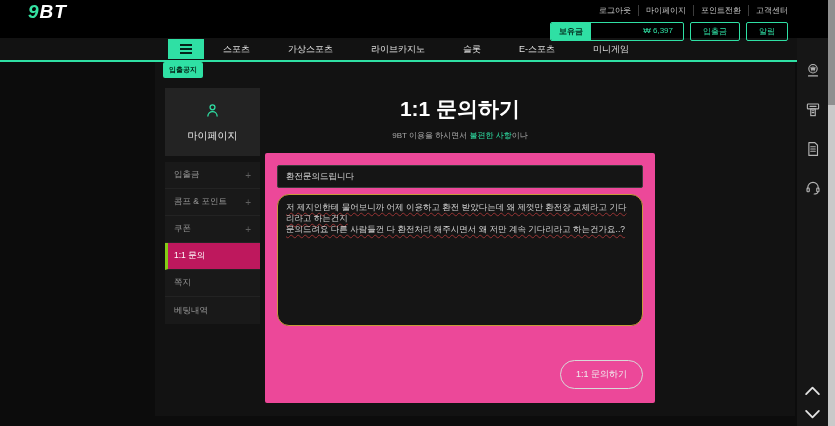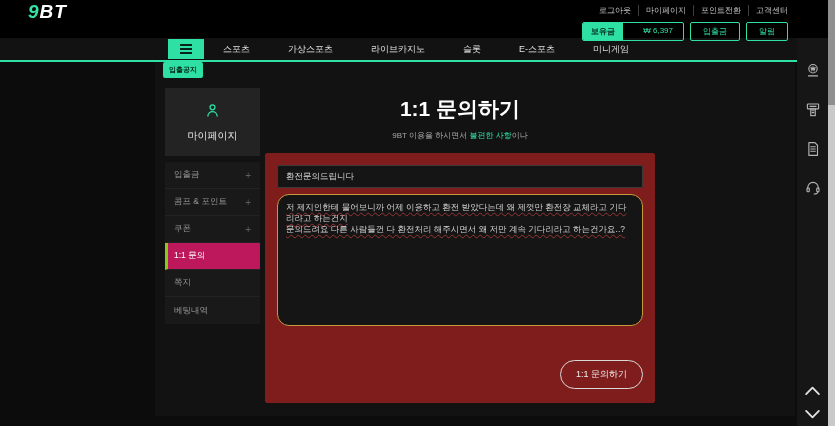--- a/index.html
+++ b/index.html
@@ -13,21 +13,21 @@
 
   
   .header { position:absolute; left:0; top:0; width:828px; height:38px; background:#000; z-index:5; }
   .logo { position:absolute; left:28px; top:1px; font-size:19px; font-weight:900; letter-spacing:1px; color:#fff; font-style:italic; }
   .logo .accent { color:#35e2a2; }
   .header-right { position:absolute; right:40px; top:5px; }
   .top-links { display:flex; justify-content:flex-end; align-items:center; }
   .top-link { font-size:8px; color:#c4c4c4; padding:0 7px; border-right:1px solid #3c3c3c; cursor:pointer; }
   .top-link:last-child { border-right:none; padding-right:0; }
   .hdr-buttons { margin-top:6px; display:flex; gap:6px; justify-content:flex-end; align-items:center; }
-  .balance-wrap { display:flex; align-items:stretch; border:1px solid #2fe0a4; border-radius:2px; overflow:hidden; }
+  .balance-wrap { display:flex; align-items:stretch; border:1px solid #2fe0a4; border-radius:2px; overflow:hidden;gap:32px; }
   .balance-label { background:#2fe0a4; color:#03281b; font-size:8px; font-weight:bold; padding:3px 8px; }
   .balance-amount { color:#2fe0a4; font-size:8px; padding:3px 10px; min-width:52px; text-align:right;margin-left:8px; }
   .hdr-btn { border:1px solid #2fe0a4; border-radius:2px; color:#2fe0a4; background:transparent; font-size:8px; padding:3px 12px; cursor:pointer; font-family:inherit; }
 
   
   .nav { position:absolute; left:0; top:38px; width:797px; height:24px; background:#121212; border-bottom:2px solid #2fe0a4; display:flex; align-items:center; padding-left:168px; z-index:4; }
   .hamburger { width:36px; height:20px; background:#2fe0a4; border:none; display:flex; flex-direction:column; justify-content:center; align-items:center; gap:2px; cursor:pointer; }
   .hamburger i { display:block; width:12px; height:2px; background:#05231a; }
   .nav-item { font-size:9px; color:#e0e0e0; padding:0 19px; cursor:pointer; white-space:nowrap; }
 
@@ -45,21 +45,21 @@
   .s-item { height:27px; display:flex; justify-content:space-between; align-items:center; padding:0 9px; font-size:8.5px; color:#979797; border-bottom:1px solid #232323; cursor:pointer; }
   .s-item:last-child { border-bottom:none; }
   .s-item.active { color:#fff; background:#be185d; border-left:3px solid #84cc16; padding-left:6px; }
   .s-item .plus { color:#5f5f5f; font-size:10px; }
 
   
   .main { position:absolute; left:265px; top:95px; width:390px; z-index:2; }
   .main-title { text-align:center; font-size:21px; font-weight:600; color:#fff; }
   .main-sub { text-align:center; font-size:8px; color:#a8a8a8; line-height:12px; margin-top:7px; }
   .hl { color:#2fe0a4; }
-  .form-panel { margin-top:11px; background:#7f1d1d; border-radius:2px; padding:12px; height:250px; position:relative; }
+  .form-panel { margin-top:11px; background:#ec4899; border-radius:2px; padding:12px; height:250px; position:relative; }
   .subject-input { display:block; width:100%; height:23px; background:#151515; border:1px solid #3a3a3a; border-radius:2px; color:#dcdcdc; font-size:8.5px; padding:0 8px; font-family:inherit; outline:none; }
   .message-box { margin-top:6px; width:100%; height:132px; background:#151515; border:1px solid #c79b3a; border-radius:12px; padding:7px 8px; font-size:8.5px; color:#d6d6d6; line-height:11px; cursor:text; overflow:hidden; }
   .msg-line { text-decoration:underline; text-decoration-style:wavy; text-decoration-color:rgba(190,60,60,.75); text-decoration-thickness:1px; text-underline-offset:2px; }
   .submit-row { position:absolute; right:12px; bottom:14px; }
   .submit-btn { background:transparent; border:1px solid #d8d8d8; border-radius:15px; color:#f0f0f0; font-size:9px; padding:7px 15px; cursor:pointer; font-family:inherit; }
 
   
   .right-rail { position:absolute; left:797px; top:38px; width:31px; height:388px; background:#161616; z-index:4; }
   .rail-icons { display:flex; flex-direction:column; align-items:center; gap:21px; padding-top:24px; }
   .rail-icon { cursor:pointer; line-height:0; }

